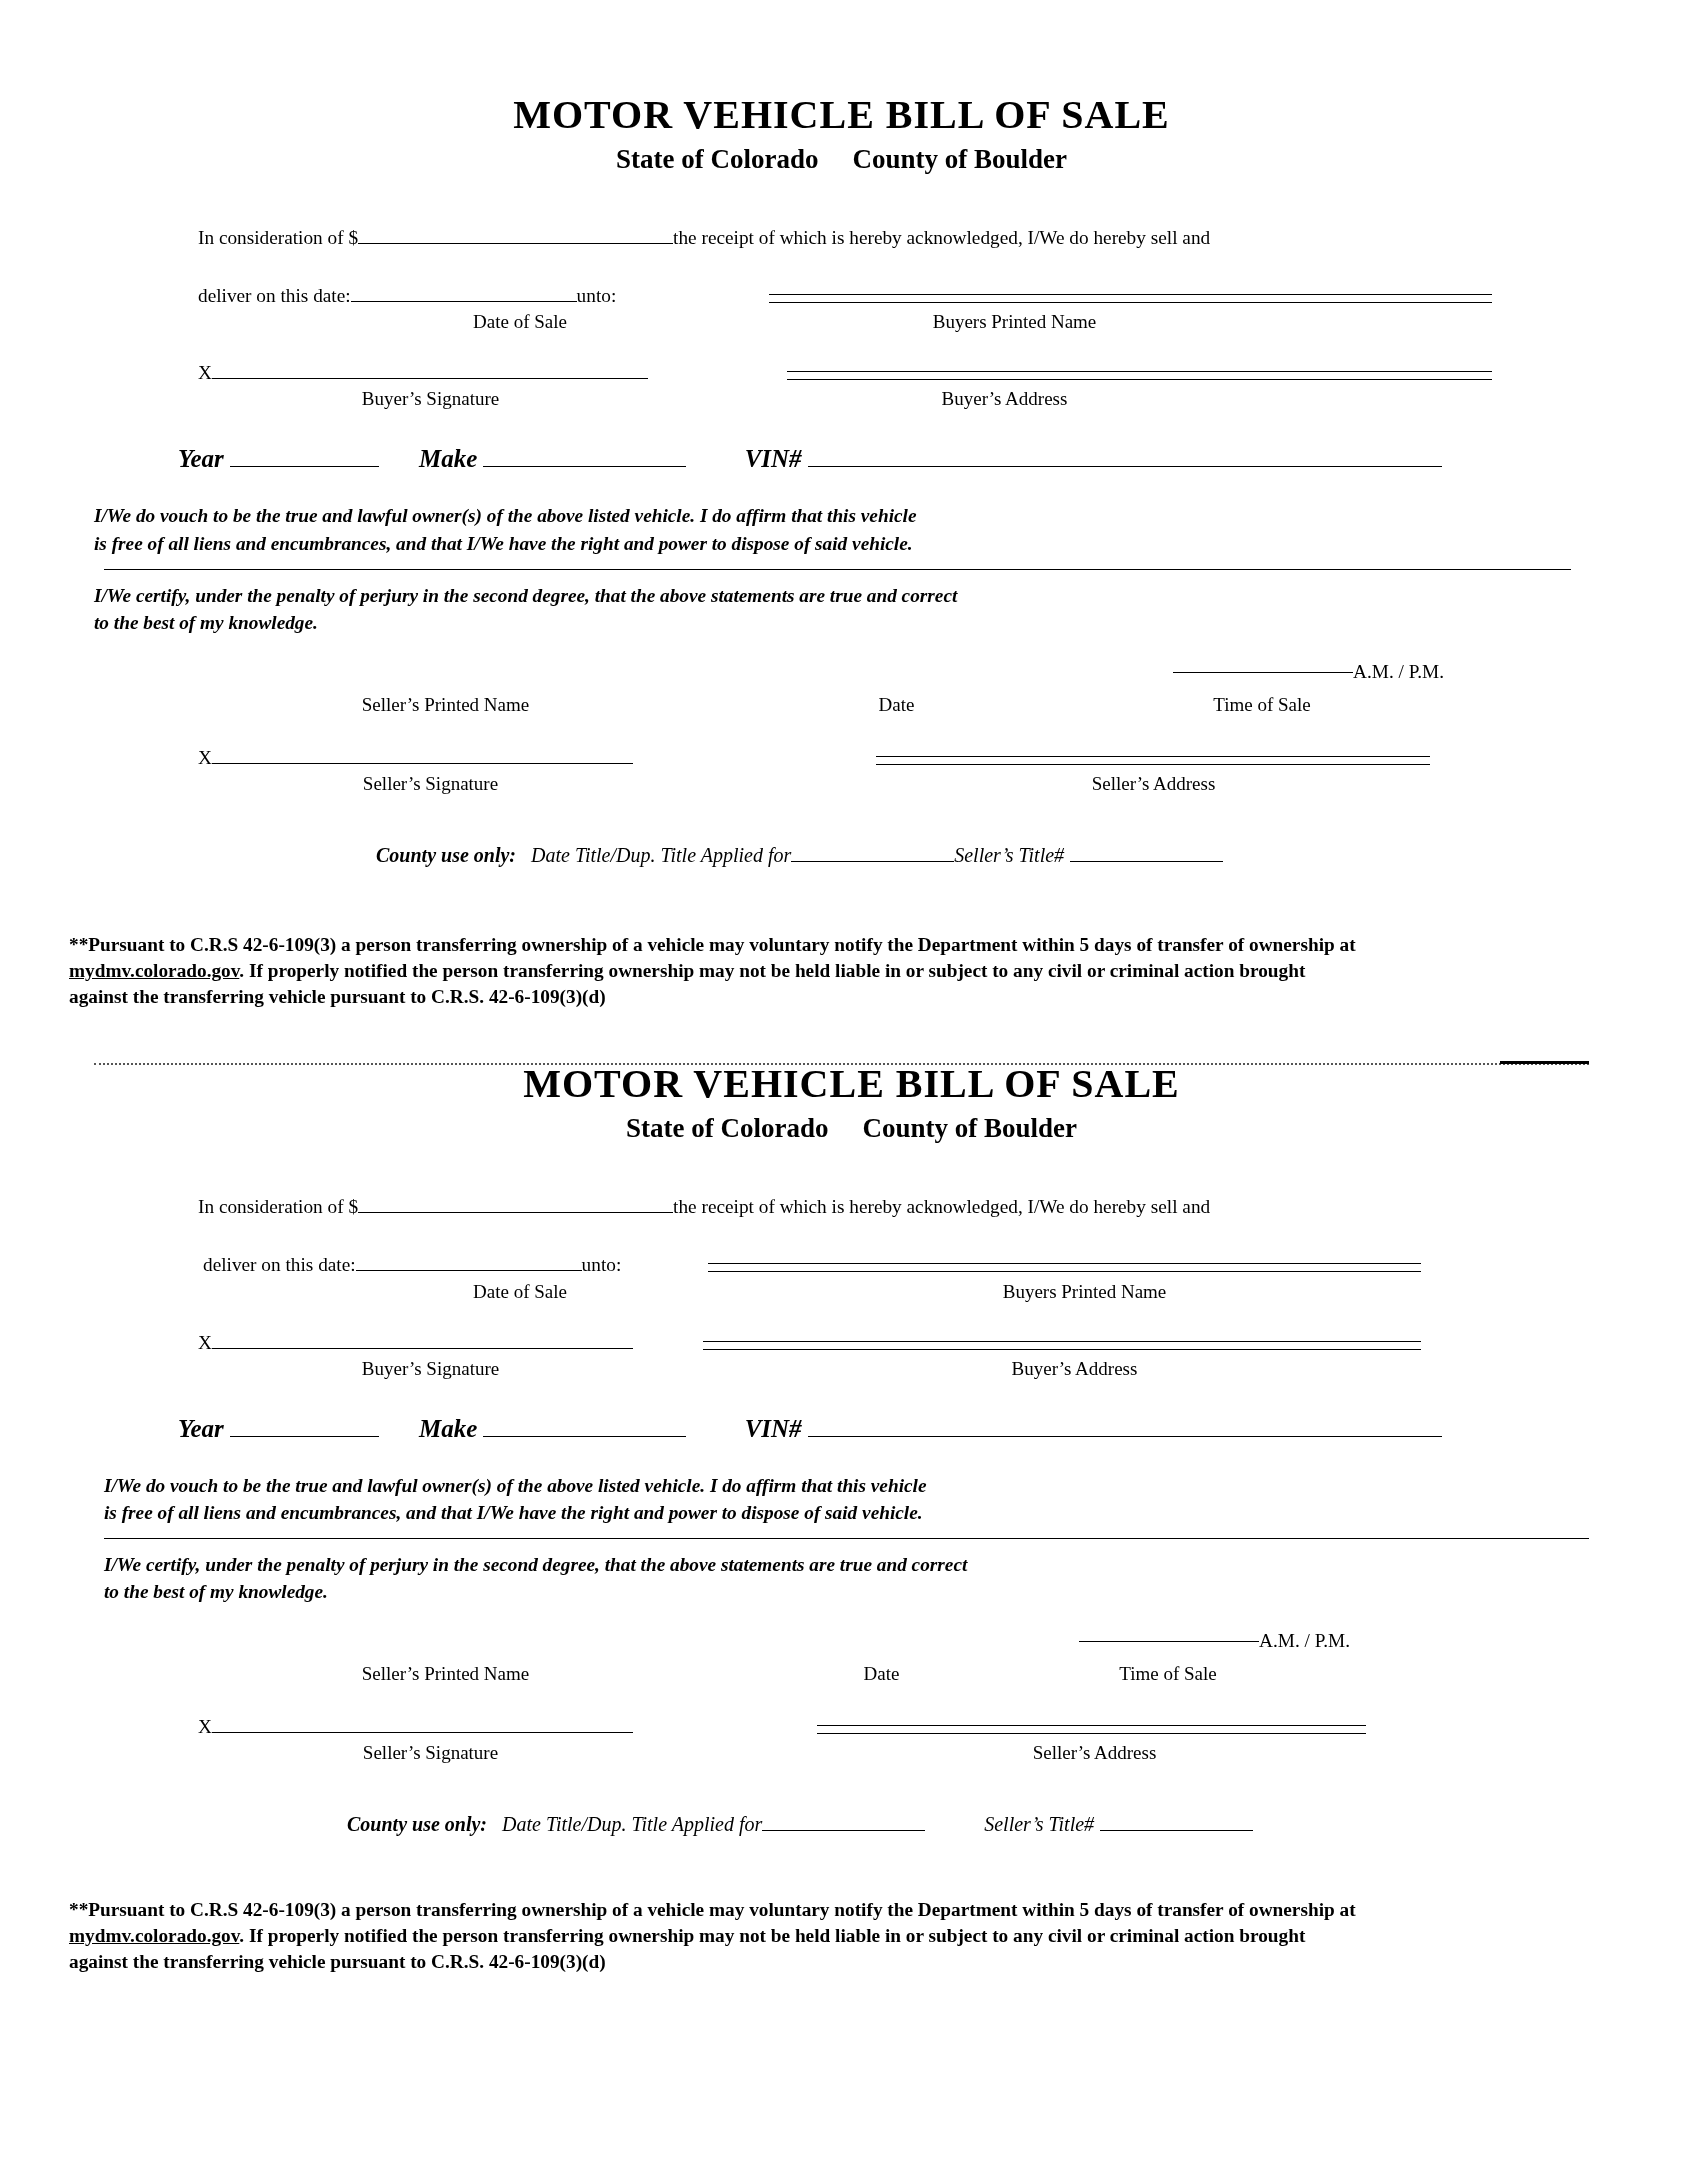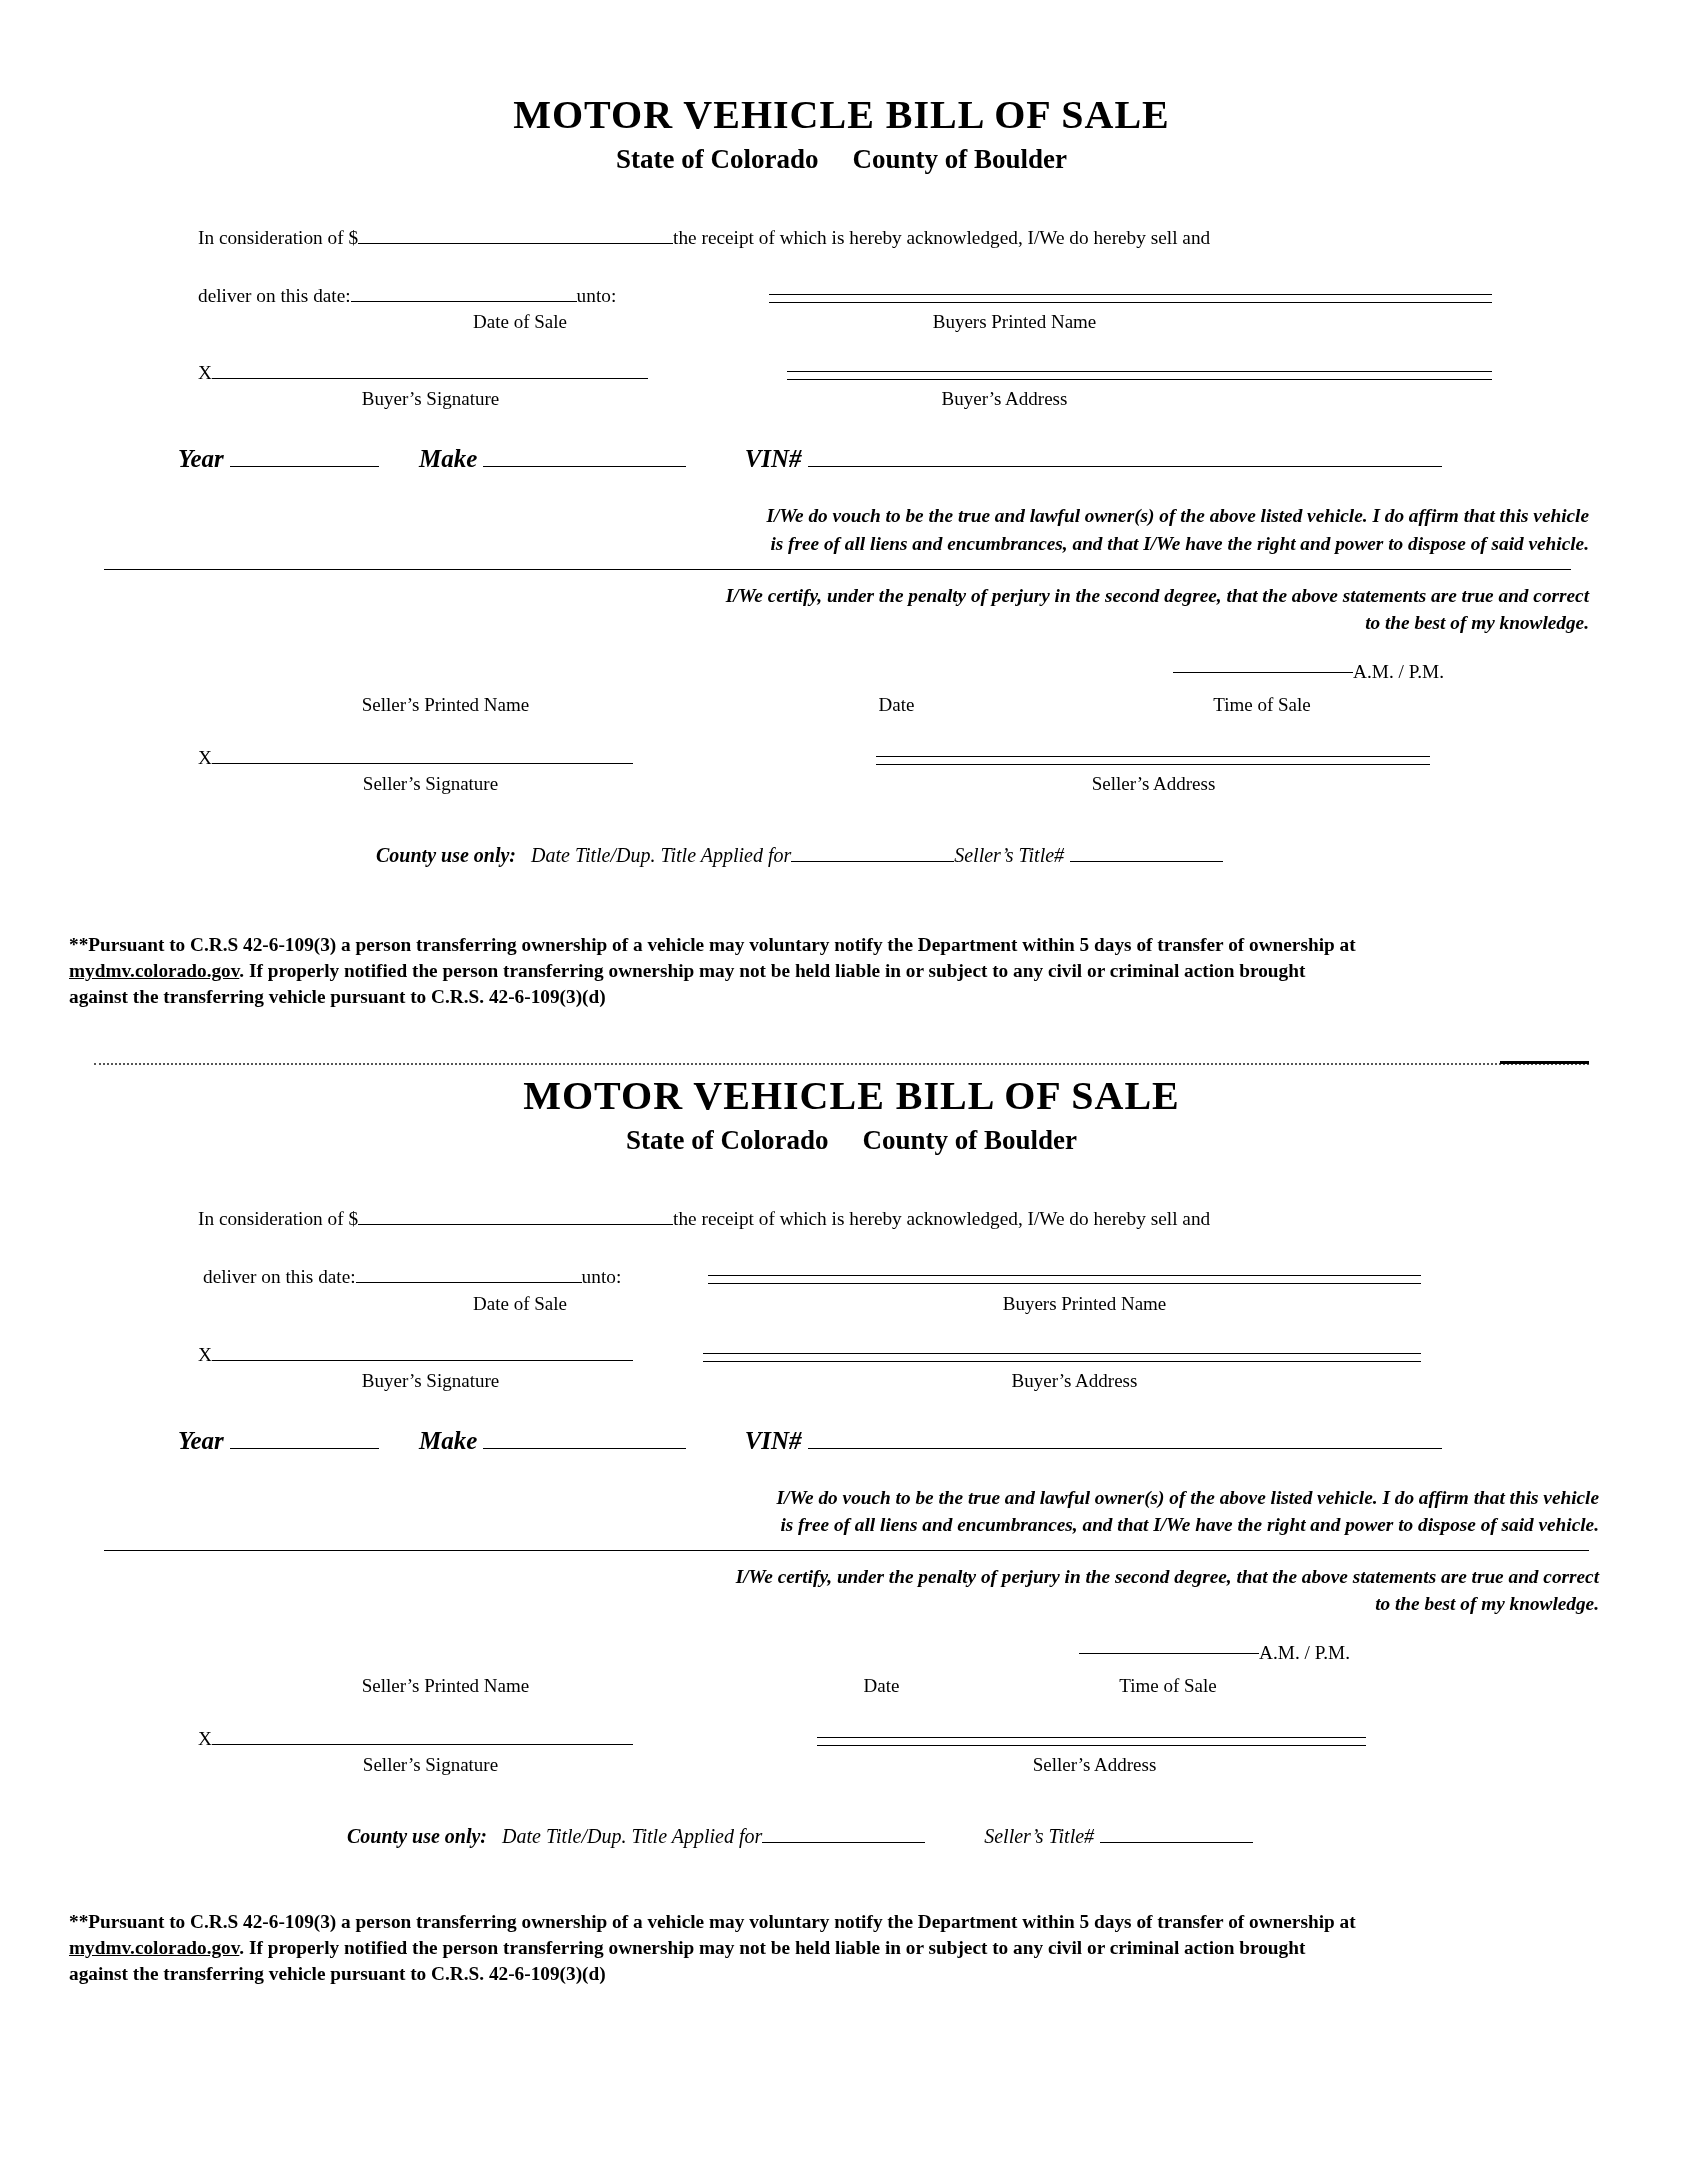--- a/index.html
+++ b/index.html
@@ -18,21 +18,21 @@
   .page {
     width: 1683px;
     height: 2178px;
     background: #ffffff;
     position: relative;
     box-sizing: border-box;
     padding: 0;
   }
   .form-block {
     position: relative;
-    padding: 12px 94px;
+    padding: 0 94px;
     box-sizing: border-box;
   }
 
   
   .title {
     text-align: center;
     font-weight: bold;
     font-size: 40px;
     letter-spacing: 1px;
     margin: 0;
@@ -70,21 +70,21 @@
   }
   .caption {
     font-size: 19px;
     text-align: center;
   }
 
   .italic-bold {
     font-style: italic;
     font-weight: bold;
   }
-  .center { text-align: right; }
+  .center { text-align: left; }
 
   .hr-thin {
     border: none;
     border-top: 1.5px solid #000;
     margin: 0;
   }
 
   .legal {
     font-weight: bold;
     font-size: 19.3px;

